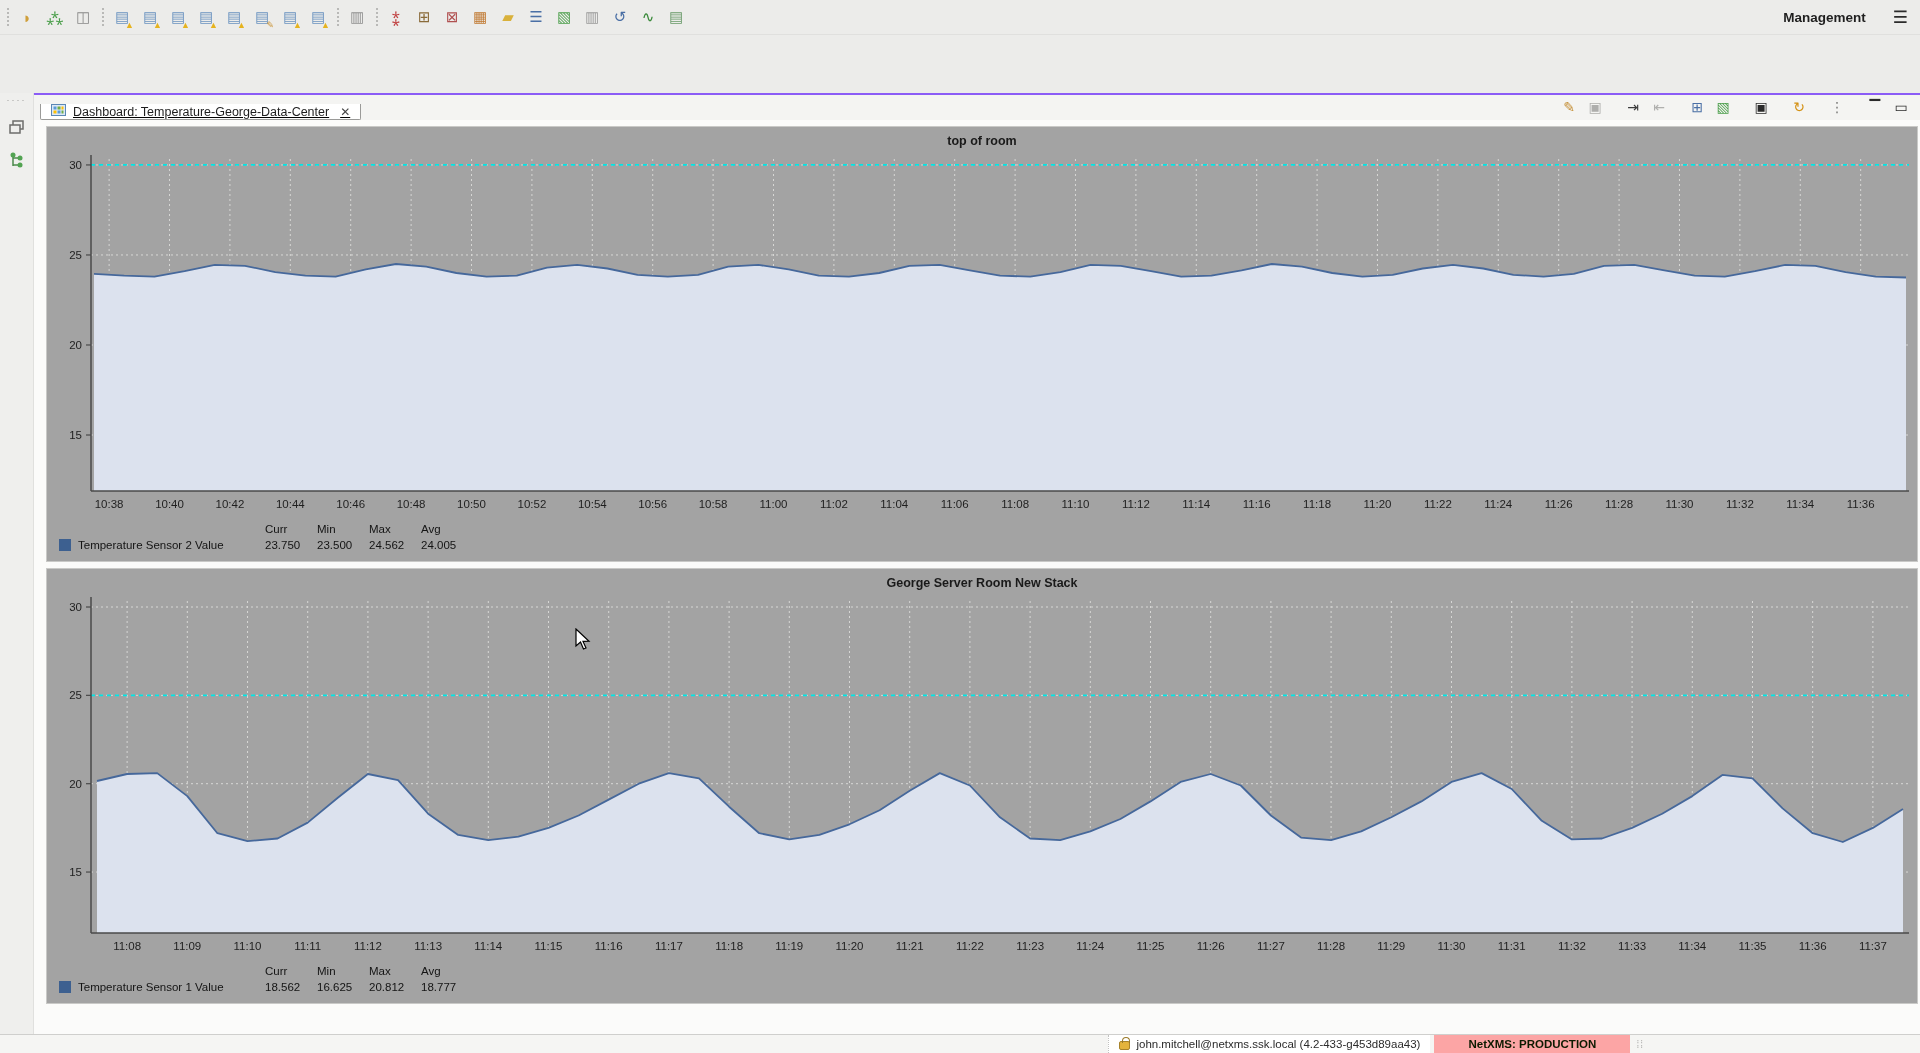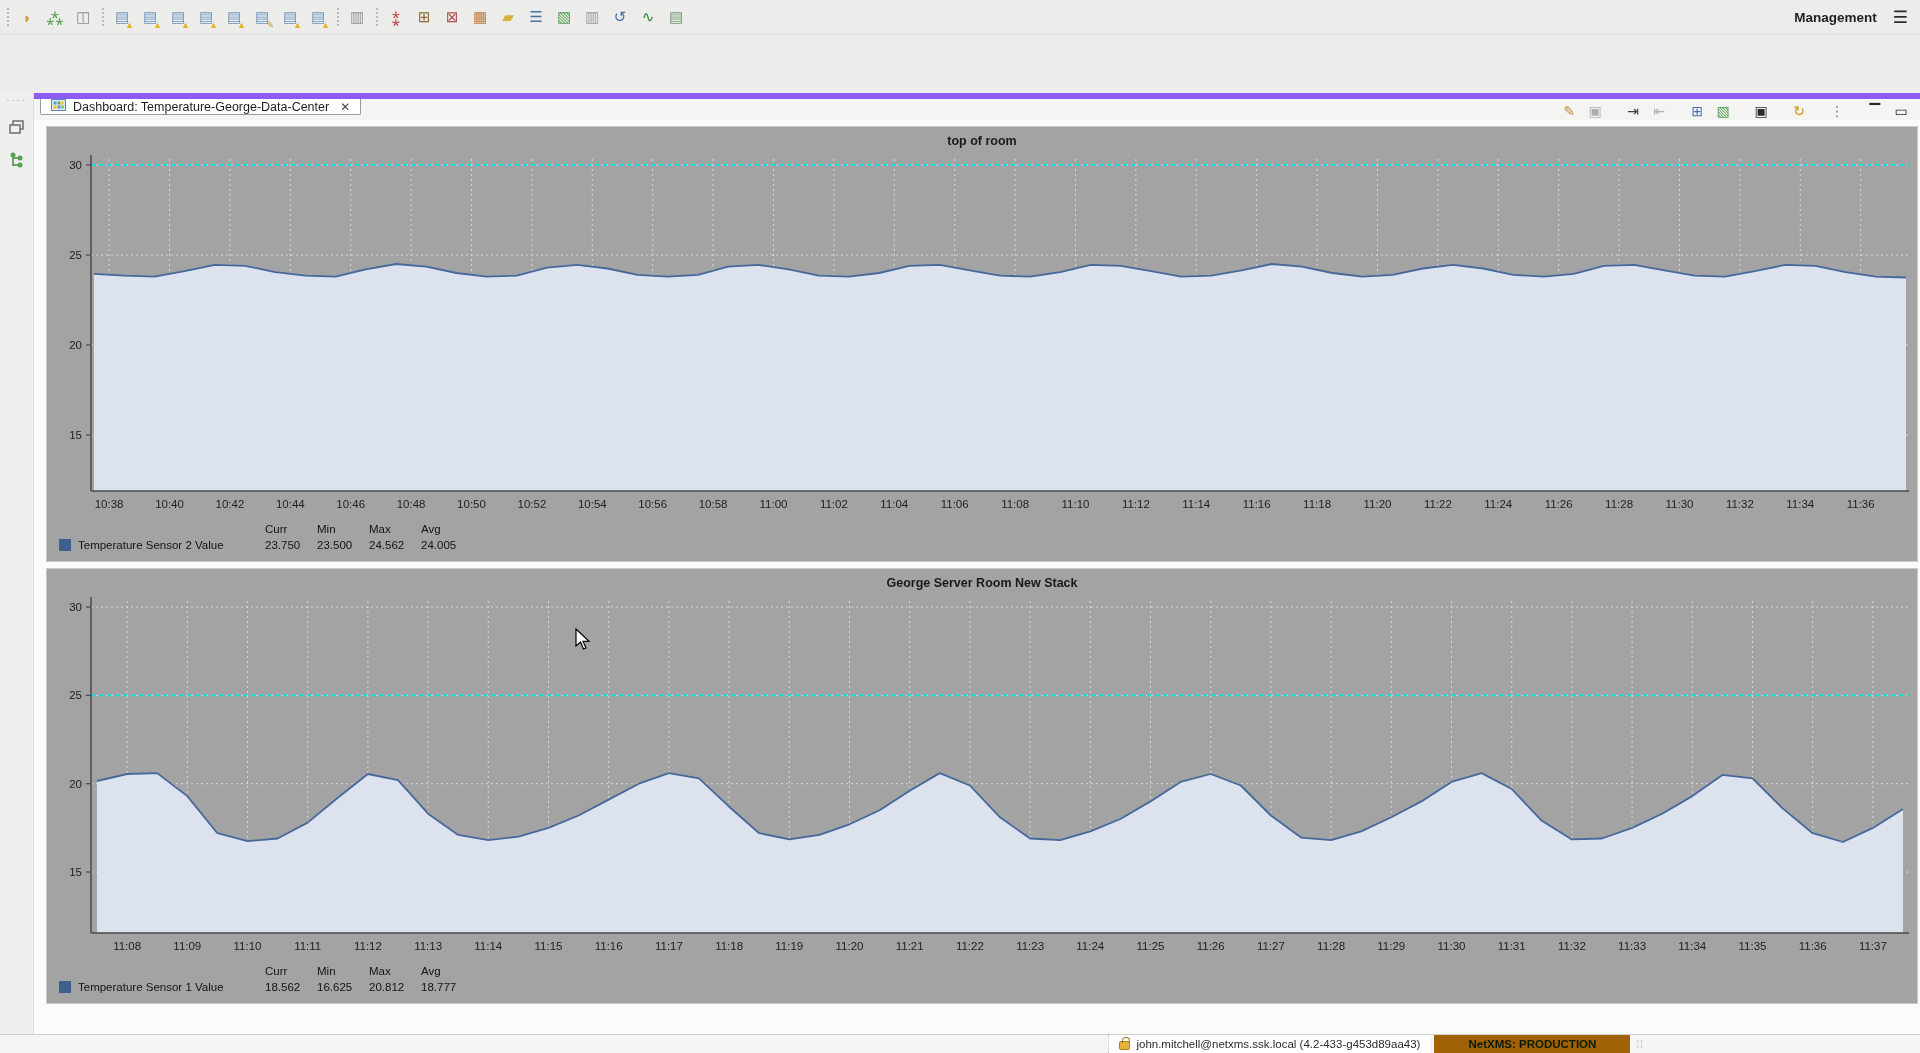--- a/index.html
+++ b/index.html
@@ -24,35 +24,35 @@
 
   
   .toolbar { height:35px; background:#ececea; display:flex; align-items:center;
     padding-left:2px; position:relative; border-bottom:1px solid #e0e0de; }
   .tb-sep { width:5px; height:20px; margin:0 3px;
     background-image:radial-gradient(circle, #b9b9b7 1px, transparent 1.2px);
     background-size:4px 4px; background-position:center; background-repeat:repeat-y; }
   .tb-icon { width:24px; height:24px; display:flex; align-items:center; justify-content:center;
     font-size:15px; position:relative; margin:0 2px; }
   .tb-icon .badge { position:absolute; right:0px; bottom:-1px; font-size:9px; }
-  .toolbar-right { position:absolute; right:12px; display:flex; align-items:center; gap:16px; }
+  .toolbar-right { position:absolute; right:12px; display:flex; align-items:center; gap:27px; }
   .perspective { font-size:13.5px; font-weight:bold; color:#1f1f1f; }
   .hamburger { font-size:17px; color:#2b2b2b; }
 
   
   .workspace { position:absolute; top:93px; left:0; right:0; bottom:19px; display:flex; }
   .left-rail { width:34px; background:#efefed; border-right:1px solid #e0e0de;
     display:flex; flex-direction:column; align-items:center; padding-top:2px; }
   .rail-grip { color:#9b9b99; font-size:9px; letter-spacing:2px; margin-bottom:8px; }
   .rail-icon { margin:7px 0; }
   .content { flex:1; display:flex; flex-direction:column; background:#fbfbfa; }
 
   
-  .tabbar { height:27px; background:#f4f4f2; border-top:6px solid #8b5cf6;
-    display:flex; align-items:flex-start; position:relative; }
+  .tabbar { height:27px; background:#f4f4f2; border-top:2px solid #8b5cf6;
+    display:flex; align-items:flex-end; position:relative;text-decoration:underline; }
   .tab { margin-left:6px; background:#fff; border:1px solid #9a9a98; border-top:none;
     display:flex; align-items:center; gap:7px; padding:0 10px; font-size:12.5px; color:#1e1e1e;
     border-radius:0 0 2px 2px; }
   .tab-close { font-size:12px; color:#444; margin-left:4px; }
   .view-toolbar { position:absolute; right:6px; top:0; height:24px; display:flex; align-items:center; }
   .vt-icon { width:24px; height:24px; display:flex; align-items:center; justify-content:center;
     font-size:14px; margin:0 1px; }
   .vt-gap { width:12px; }
 
   
@@ -390,21 +390,21 @@
 
     </div>
   </div>
 
   <div class="statusbar">
     <div class="sb-spacer"></div>
     <div class="sb-user">
       <span class="lock-icon"></span>
       <span>john.mitchell@netxms.ssk.local (4.2-433-g453d89aa43)</span>
     </div>
-    <div class="sb-badge" id="sb-badge" style="background: #a16207;">NetXMS: PRODUCTION</div>
+    <div class="sb-badge" id="sb-badge" style="background: #fca5a5;">NetXMS: PRODUCTION</div>
     <span class="sb-grip">⁞⁞</span>
     <div class="sb-tail"></div>
   </div>
 
   <div class="cursor">
     <svg width="18" height="24">
         <path d="M2 1 L2 18 L6.5 14 L9.5 21 L12 20 L9 13.4 L15 13.2 Z" fill="#fff" stroke="#000" stroke-width="1.2"></path>
       </svg>
   </div>
 

